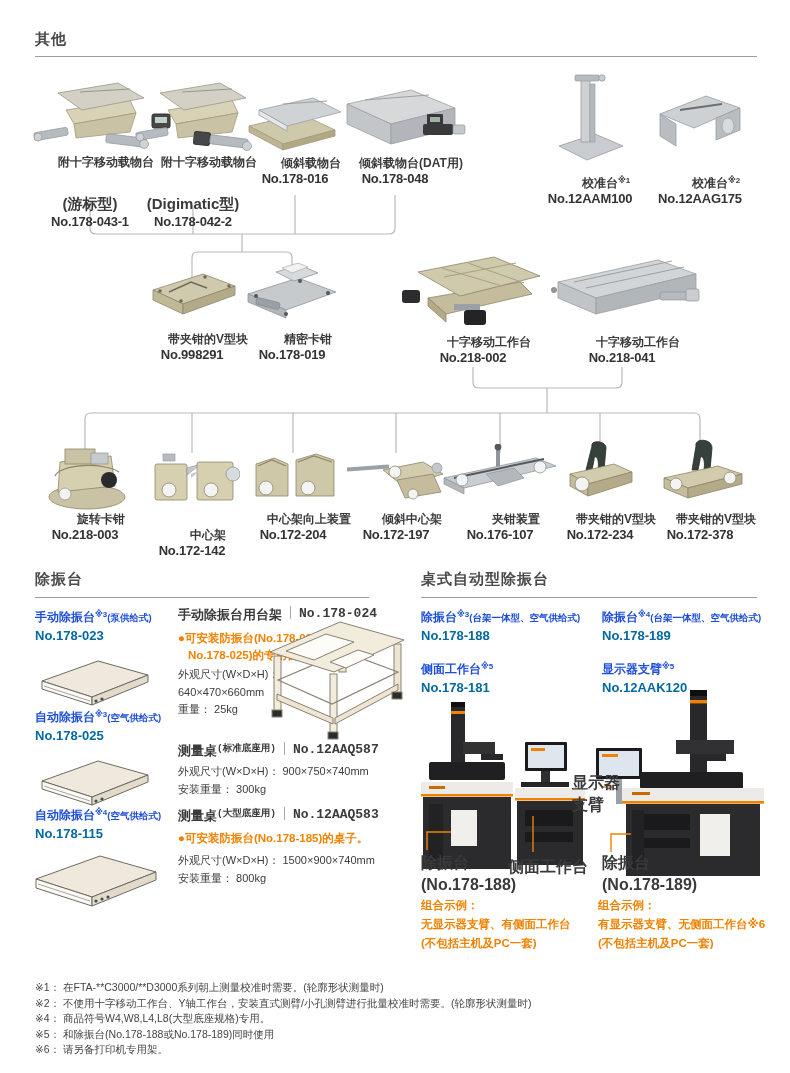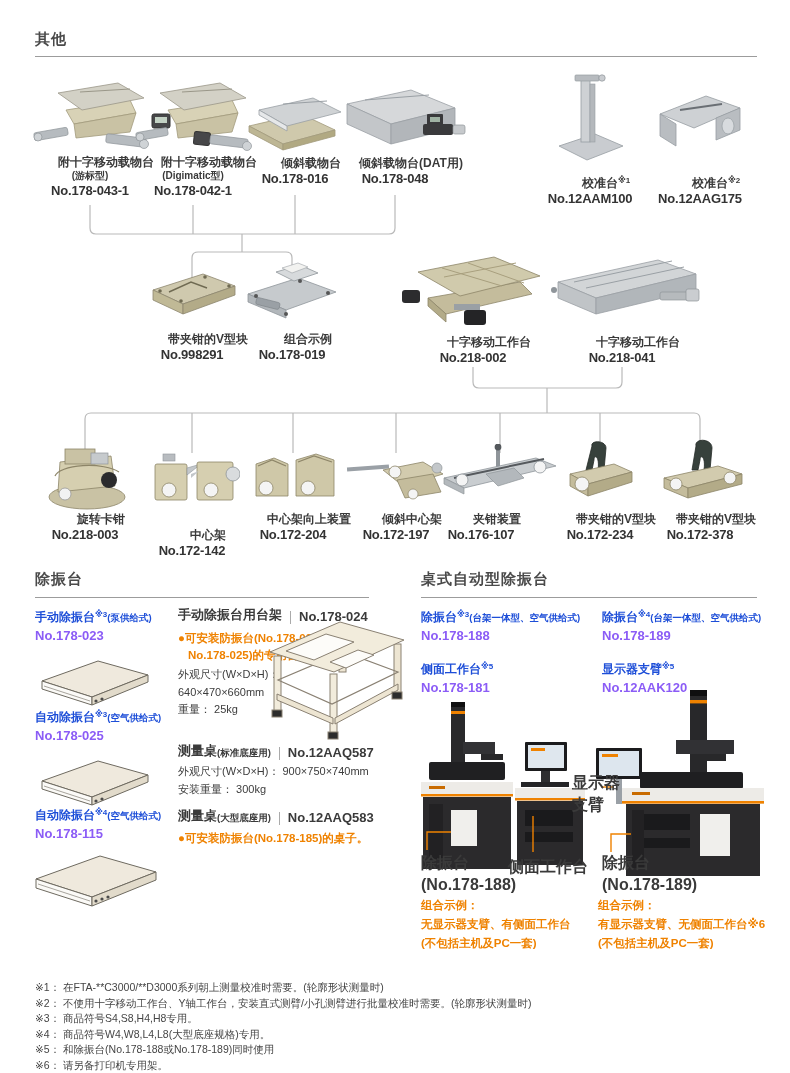--- a/index.html
+++ b/index.html
@@ -3,28 +3,28 @@
 <meta charset="utf-8">
 <style>
   html,body{margin:0;padding:0;background:#fff;}
   .page{position:relative;width:790px;height:1073px;background:#fff;overflow:hidden;
         font-family:"Liberation Sans","DejaVu Sans",sans-serif;color:#3c3c3c;}
   .abs{position:absolute;}
   .sec-title{position:absolute;font-size:15px;font-weight:600;color:#4a4a4a;letter-spacing:1px;}
   .rule{position:absolute;height:1px;background:#9c9c9c;}
   .cap{position:absolute;transform:translateX(-50%);text-align:center;white-space:nowrap;line-height:1.25;}
   .pname{font-size:12px;font-weight:bold;color:#3a3a3a;margin-left:32px;}
-  .psub{font-size:10px;font-weight:bold;color:#3a3a3a;}
+  .psub{font-size:15px;font-weight:bold;color:#3a3a3a;margin-top:25px;}
   .pno{font-size:13px;font-weight:bold;color:#333;letter-spacing:-0.2px;}
   .mk{font-size:8px;vertical-align:4px;font-weight:bold;}
   .pvariant{font-size:9.5px;font-weight:bold;}
   .lbl{position:absolute;line-height:1.5;}
   .lbl .l1{font-size:12px;font-weight:bold;color:#1d4ed8;}
-  .lbl .l2{font-size:13px;font-weight:bold;color:#8b5cf6;}
-  .ttl{position:absolute;font-size:13px;font-weight:bold;color:#3a3a3a;white-space:nowrap;display:flex;align-items:flex-end;}
+  .lbl .l2{font-size:13px;font-weight:bold;color:#0369a1;}
+  .ttl{position:absolute;font-size:13px;font-weight:bold;color:#3a3a3a;white-space:nowrap;display:flex;align-items:flex-start;font-family:Liberation Mono, monospace;}
   .ttl .sep{display:inline-block;width:1px;height:13px;background:#aaa;margin:0 8px;}
   .note{position:absolute;font-size:11.5px;font-weight:bold;color:#ef8200;line-height:1.45;white-space:nowrap;}
   .spec{position:absolute;font-size:11px;color:#3c3c3c;line-height:1.6;white-space:nowrap;}
   .callout-lbl{position:absolute;font-size:16px;font-weight:bold;color:#3a3a3a;line-height:1.4;white-space:nowrap;}
   .example{position:absolute;font-size:11.5px;font-weight:bold;color:#ef8200;line-height:1.65;white-space:nowrap;}
   .fnote{font-size:10.5px;color:#454545;line-height:15.5px;white-space:nowrap;}
   .img{position:absolute;}
   svg{display:block;}
 </style>
 </head>
@@ -110,21 +110,21 @@
   </svg>
 
   <div class="cap" style="left:90px;top:155px">
     <div class="pname">附十字移动载物台</div>
     <div class="psub">(游标型)</div>
     <div class="pno">No.178-043-1</div>
   </div>
   <div class="cap" style="left:193px;top:155px">
     <div class="pname">附十字移动载物台</div>
     <div class="psub">(Digimatic型)</div>
-    <div class="pno">No.178-042-1</div>
+    <div class="pno">No.178-042-2</div>
   </div>
   <div class="cap" style="left:295px;top:156px">
     <div class="pname">倾斜载物台</div>
     <div class="pno">No.178-016</div>
   </div>
   <div class="cap" style="left:395px;top:156px">
     <div class="pname">倾斜载物台(DAT用)</div>
     <div class="pno">No.178-048</div>
   </div>
   <div class="cap" style="left:590px;top:176px">
@@ -177,21 +177,21 @@
     <rect x="112" y="40" width="30" height="8" rx="2" fill="#b6babd" stroke="#8f959a" stroke-width="0.7"></rect>
     <rect x="138" y="37" width="13" height="12" rx="2" fill="#cacdd0" stroke="#8f959a" stroke-width="0.7"></rect>
     <circle cx="6" cy="38" r="3" fill="#8f959a"></circle>
   </svg>
 
   <div class="cap" style="left:192px;top:332px">
     <div class="pname">带夹钳的V型块</div>
     <div class="pno">No.998291</div>
   </div>
   <div class="cap" style="left:292px;top:332px">
-    <div class="pname">组合示例</div>
+    <div class="pname">精密卡钳</div>
     <div class="pno">No.178-019</div>
   </div>
   <div class="cap" style="left:473px;top:335px">
     <div class="pname">十字移动工作台</div>
     <div class="pno">No.218-002</div>
   </div>
   <div class="cap" style="left:622px;top:335px">
     <div class="pname">十字移动工作台</div>
     <div class="pno">No.218-041</div>
   </div>
@@ -266,21 +266,21 @@
     <div class="pno">No.172-142</div>
   </div>
   <div class="cap" style="left:293px;top:512px">
     <div class="pname">中心架向上装置</div>
     <div class="pno">No.172-204</div>
   </div>
   <div class="cap" style="left:396px;top:512px">
     <div class="pname">倾斜中心架</div>
     <div class="pno">No.172-197</div>
   </div>
-  <div class="cap" style="left:481px;top:512px">
+  <div class="cap" style="left:500px;top:512px">
     <div class="pname">夹钳装置</div>
     <div class="pno">No.176-107</div>
   </div>
   <div class="cap" style="left:600px;top:512px">
     <div class="pname">带夹钳的V型块</div>
     <div class="pno">No.172-234</div>
   </div>
   <div class="cap" style="left:700px;top:512px">
     <div class="pname">带夹钳的V型块</div>
     <div class="pno">No.172-378</div>
@@ -373,20 +373,24 @@
   </div>
 
   <div class="ttl" style="left:178px;top:807px">
     <span>测量桌</span>
       <span class="pvariant">(大型底座用)</span>
       <span class="sep"></span>
       <span>No.12AAQ583</span>
   </div>
   <div class="note" style="left:178px;top:830px">
     <div>●可安装防振台(No.178-185)的桌子。</div>
+  </div>
+  <div class="spec" style="left:178px;top:852px">
+    <div>外观尺寸(W×D×H)： 1500×900×740mm</div>
+    <div>安装重量： 800kg</div>
   </div>
 
   <div class="sec-title" style="left:421px;top:570px">桌式自动型除振台</div>
   <div class="rule" style="left:421px;top:597px;width:336px"></div>
 
   <div class="lbl" style="left:421px;top:608px">
     <div class="l1"><span>除振台</span><span class="mk">※3</span><span class="pvariant">(台架一体型、空气供给式)</span></div>
     <div class="l2">No.178-188</div>
   </div>
   <div class="lbl" style="left:602px;top:608px">
@@ -480,19 +484,18 @@
   </div>
   <div class="example" style="left:598px;top:896px">
     <div>组合示例：</div>
     <div>有显示器支臂、无侧面工作台※6</div>
     <div>(不包括主机及PC一套)</div>
   </div>
 
   <div class="abs" style="left:35px;top:980px">
     <div class="fnote">※1： 在FTA-**C3000/**D3000系列朝上测量校准时需要。(轮廓形状测量时)</div>
     <div class="fnote">※2： 不使用十字移动工作台、Y轴工作台，安装直式测臂/小孔测臂进行批量校准时需要。(轮廓形状测量时)</div>
-    <div class="fnote">※3： 商品符号S4,S8,H4,H8专用。</div>
     <div class="fnote">※4： 商品符号W4,W8,L4,L8(大型底座规格)专用。</div>
     <div class="fnote">※5： 和除振台(No.178-188或No.178-189)同时使用</div>
     <div class="fnote">※6： 请另备打印机专用架。</div>
   </div>
 
 </div>
 
 </body></html>

